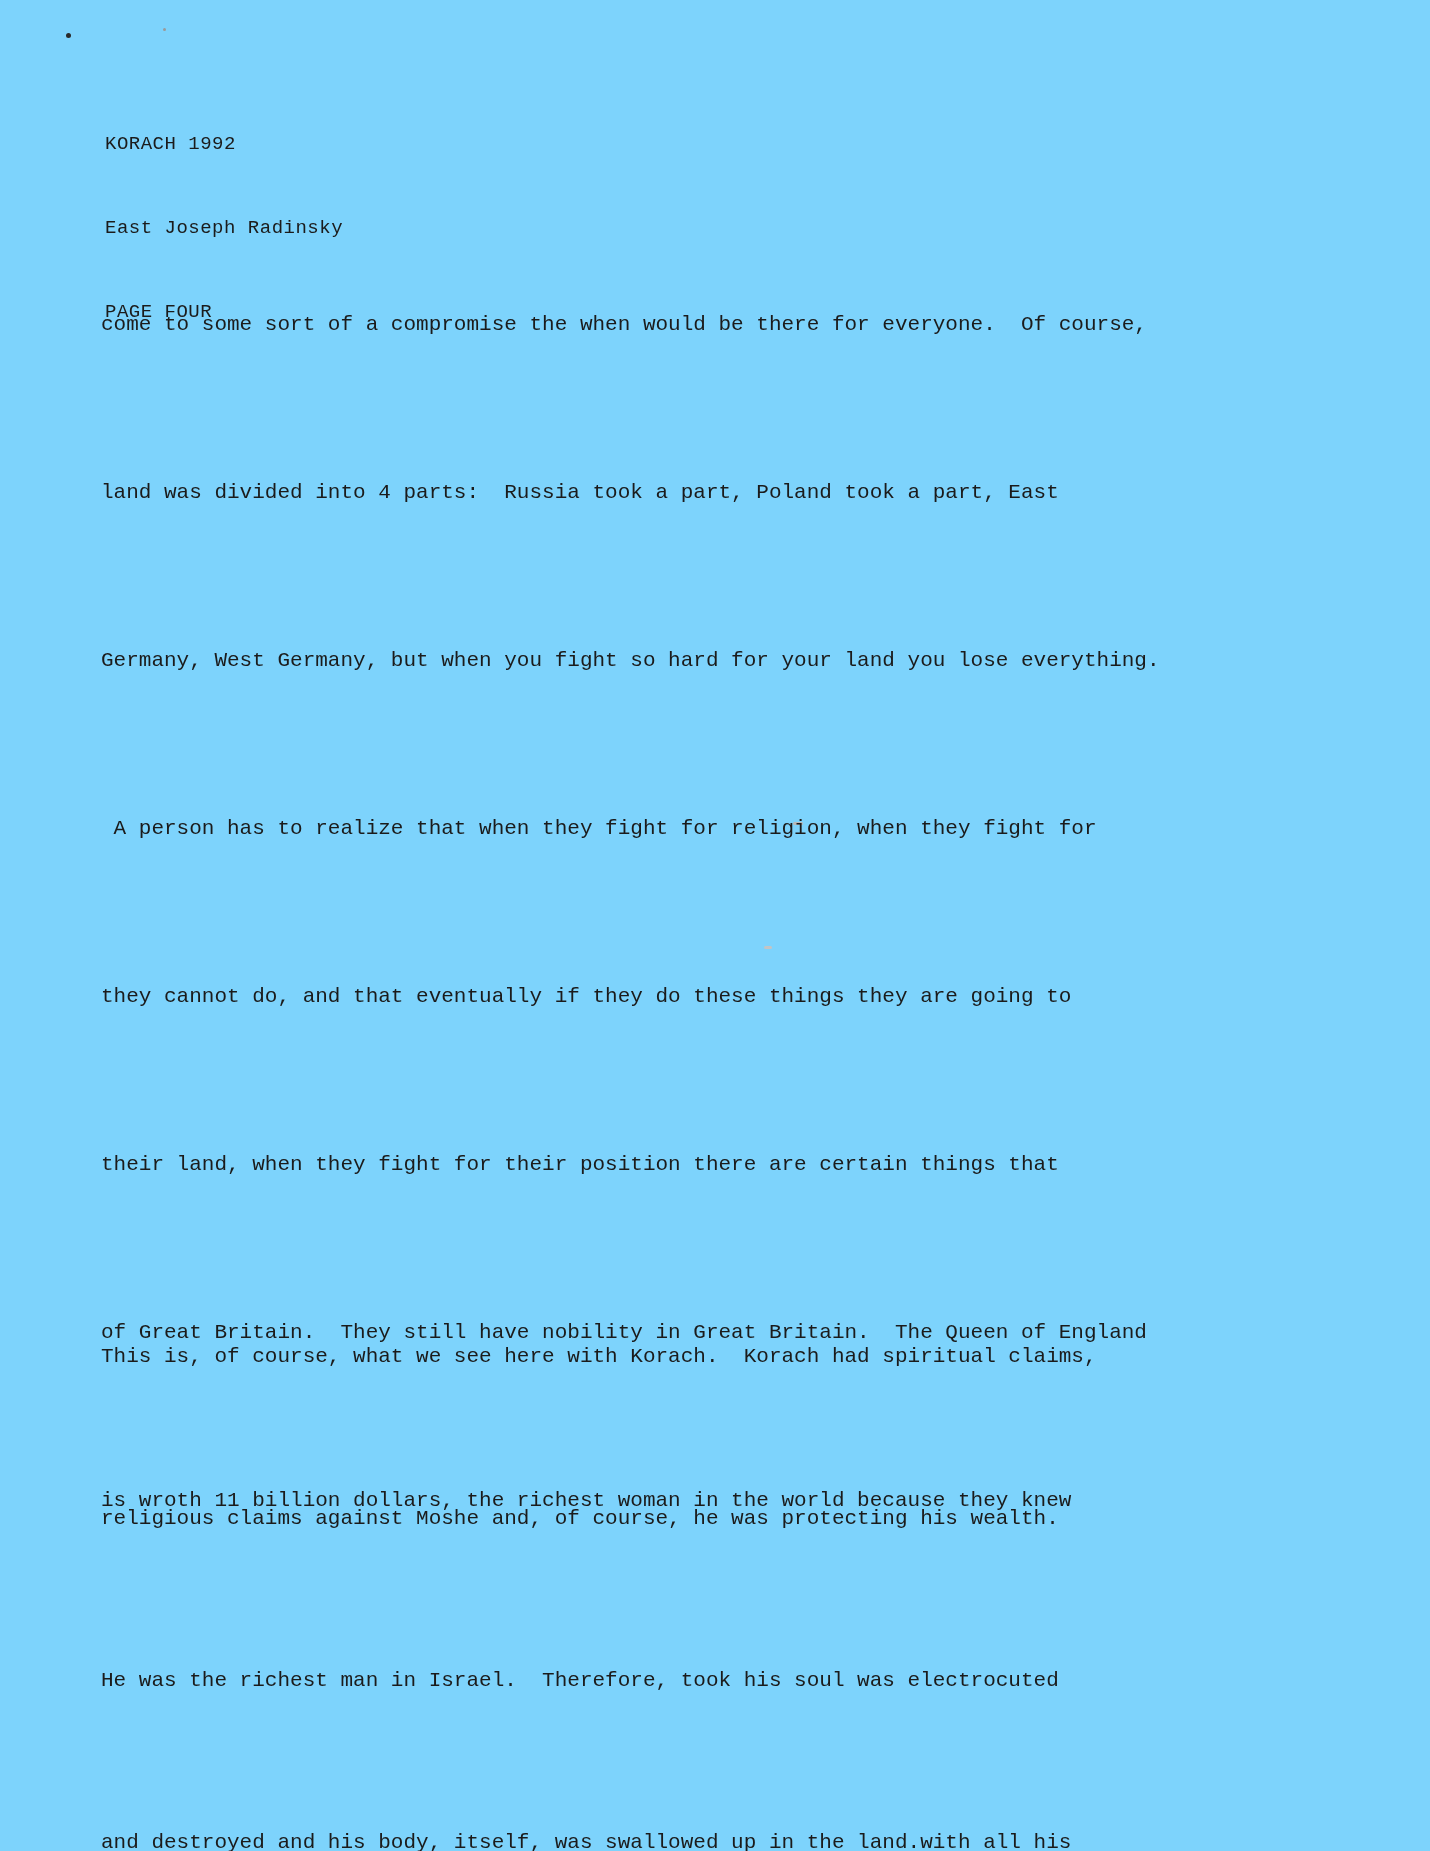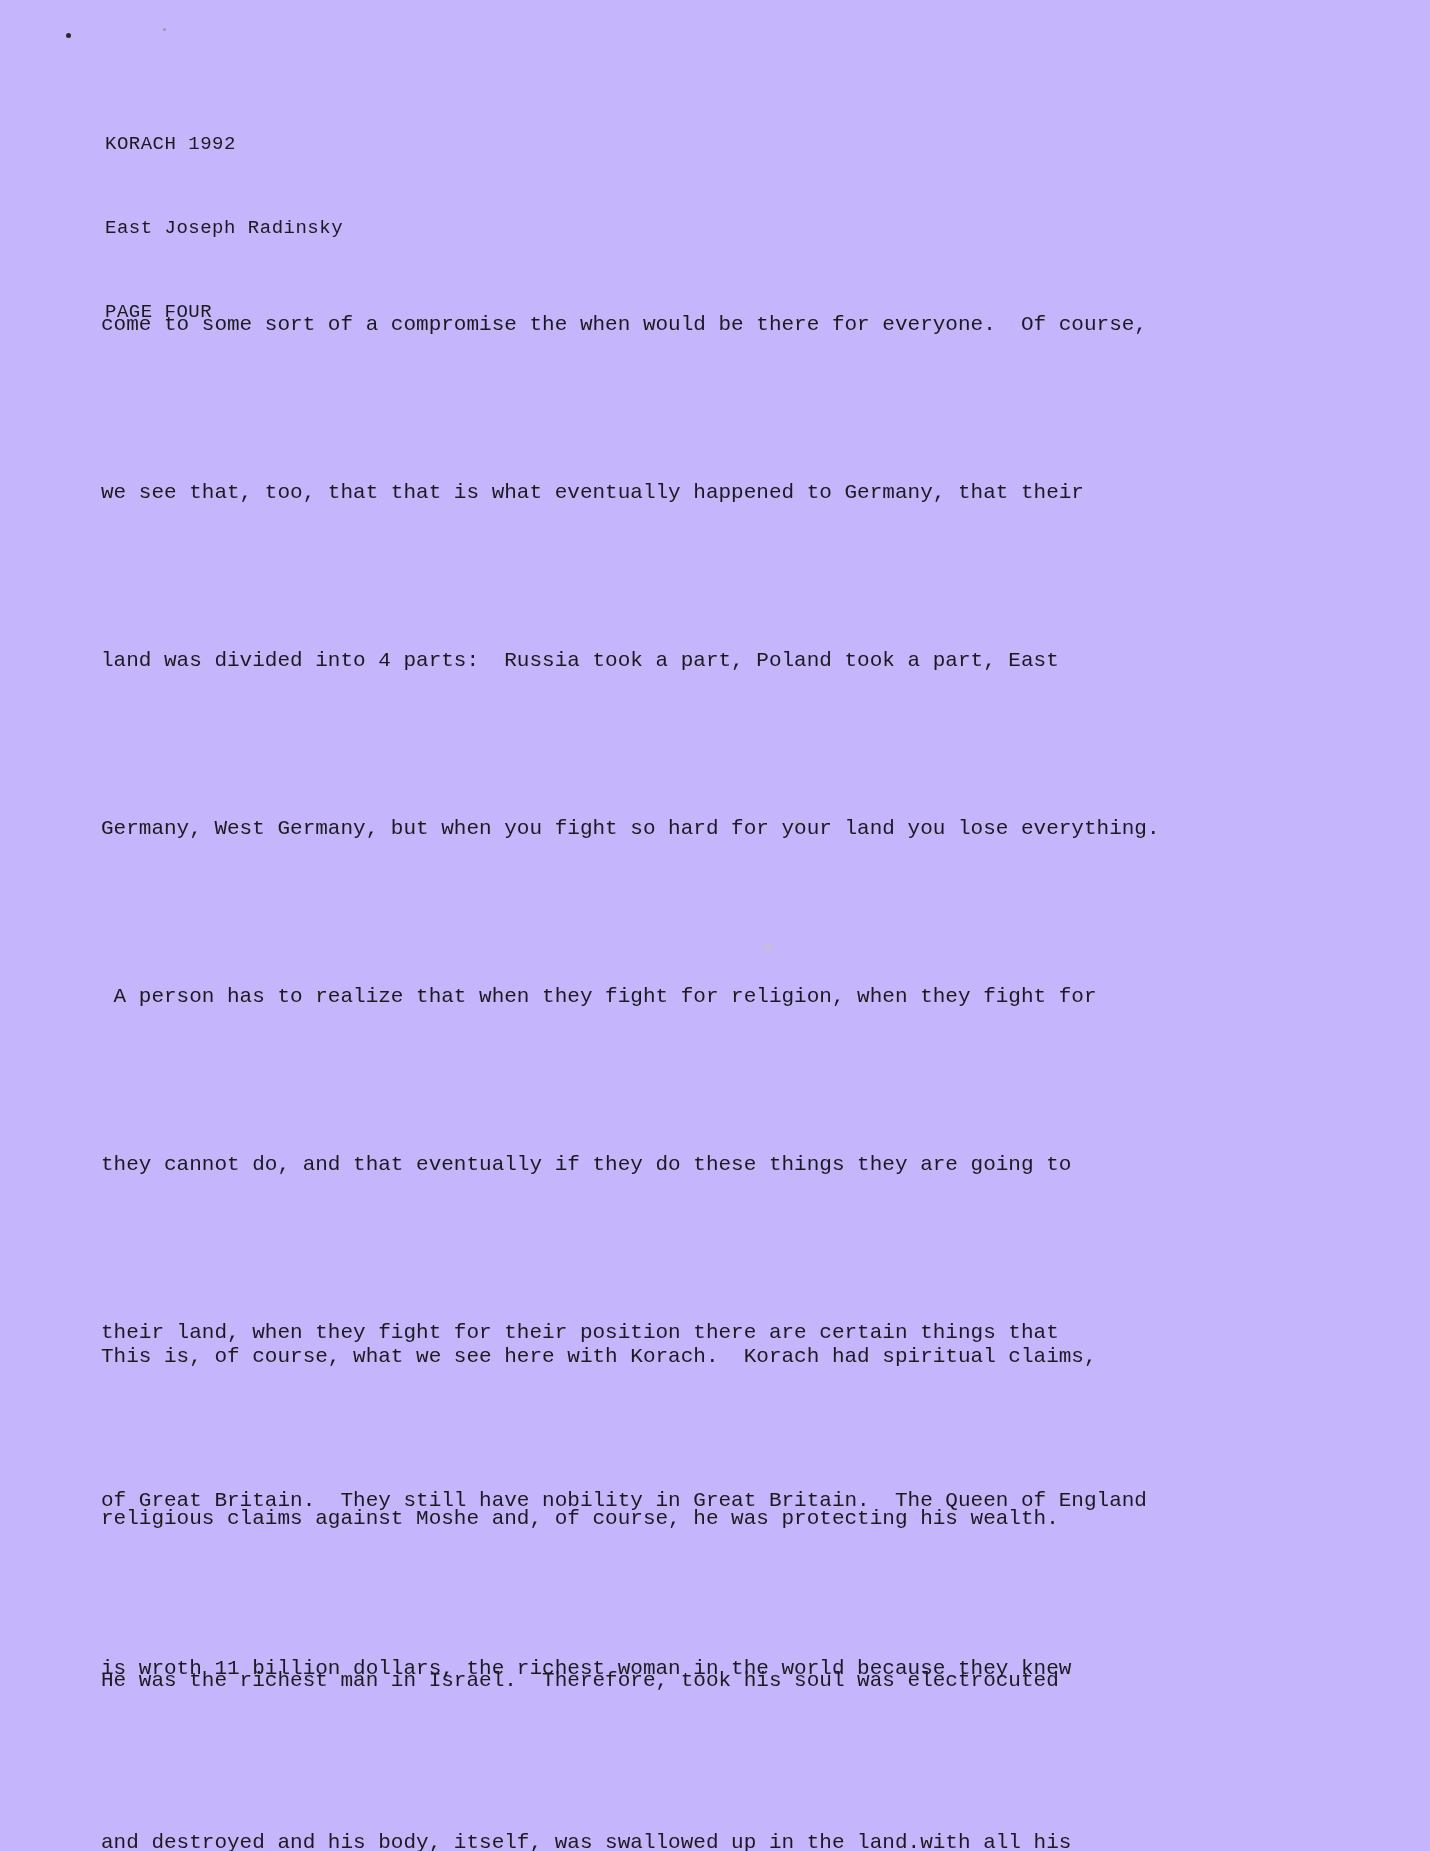--- a/index.html
+++ b/index.html
@@ -8,21 +8,21 @@
     height: 1851px;
     background: #ffffff;
     position: relative;
     overflow: hidden;
     font-family: "Liberation Mono", "DejaVu Sans Mono", monospace;
     color: #1b1b1b;
   }
   .page {
     position: absolute;
     inset: 0;
-    background: #c4b5fd;
+    background: #7dd3fc;
   }
   .doc-header {
     position: absolute;
     left: 105px;
     top: 74px;
     font-size: 19px;
     line-height: 28px;
     white-space: pre;
     letter-spacing: 0.5px;
   }
@@ -56,21 +56,20 @@
   <div class="speck speck-d"></div>
 
   <div class="doc-header">
     <div class="line">KORACH 1992</div>
     <div class="line">East Joseph Radinsky</div>
     <div class="line">PAGE FOUR</div>
   </div>
 
   <div class="para para-1">
     <div class="line">come to some sort of a compromise the when would be there for everyone.  Of course,</div>
-    <div class="line">we see that, too, that that is what eventually happened to Germany, that their</div>
     <div class="line">land was divided into 4 parts:  Russia took a part, Poland took a part, East</div>
     <div class="line">Germany, West Germany, but when you fight so hard for your land you lose everything.</div>
     <div class="line"> A person has to realize that when they fight for religion, when they fight for</div>
     <div class="line">they cannot do, and that eventually if they do these things they are going to</div>
     <div class="line">their land, when they fight for their position there are certain things that</div>
     <div class="line">of Great Britain.  They still have nobility in Great Britain.  The Queen of England</div>
     <div class="line">is wroth 11 billion dollars, the richest woman in the world because they knew</div>
     
     
     

